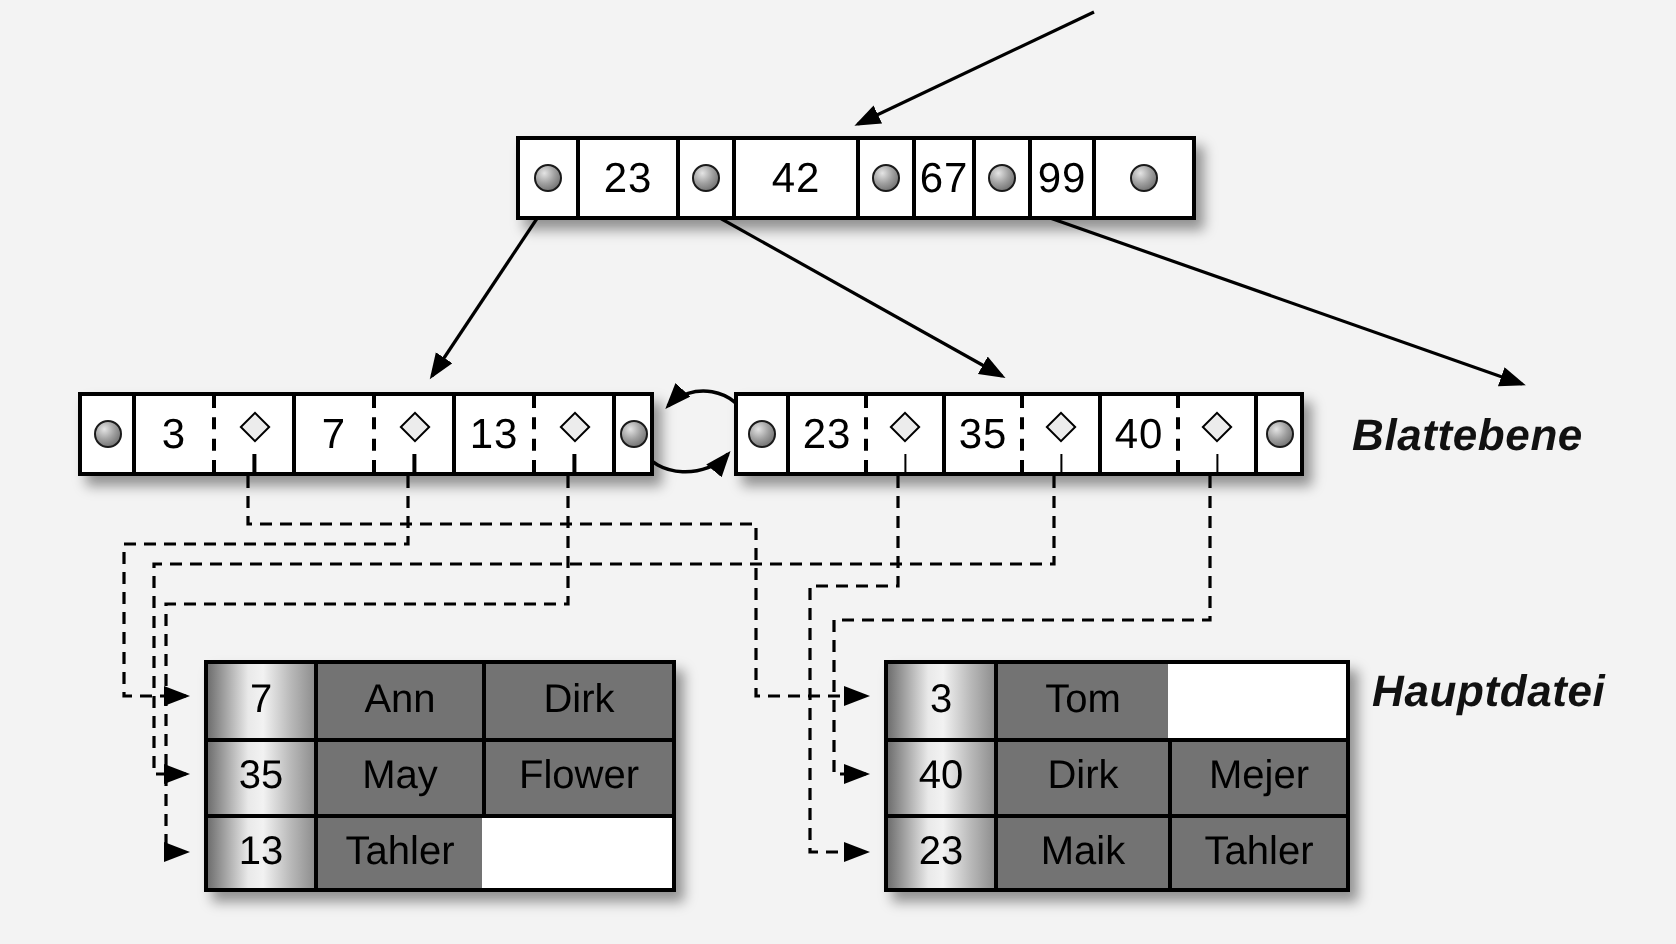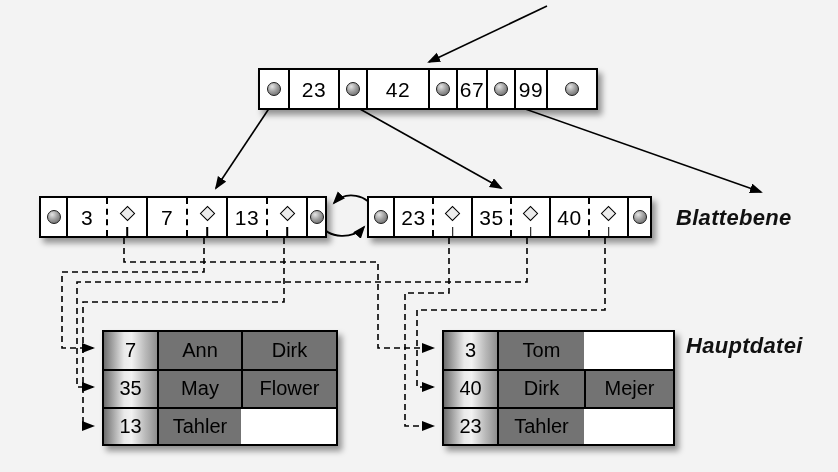--- a/index.html
+++ b/index.html
@@ -229,20 +229,21 @@
       <div class="tcell">3</div>
       <div class="tcell">Tom</div>
     </div>
     <div class="trow">
       <div class="tcell">40</div>
       <div class="tcell">Dirk</div>
       <div class="tcell">Mejer</div>
     </div>
     <div class="trow">
       <div class="tcell">23</div>
+      <div class="tcell">Maik</div>
       <div class="tcell">Tahler</div>
     </div>
   </div>
 
   <div class="lvl-label" style="left:686px;top:333px;">Hauptdatei</div>
   <div class="lvl-label" style="left:676px;top:205px;">Blattebene</div>
 
 </div>
 
 </body></html>

